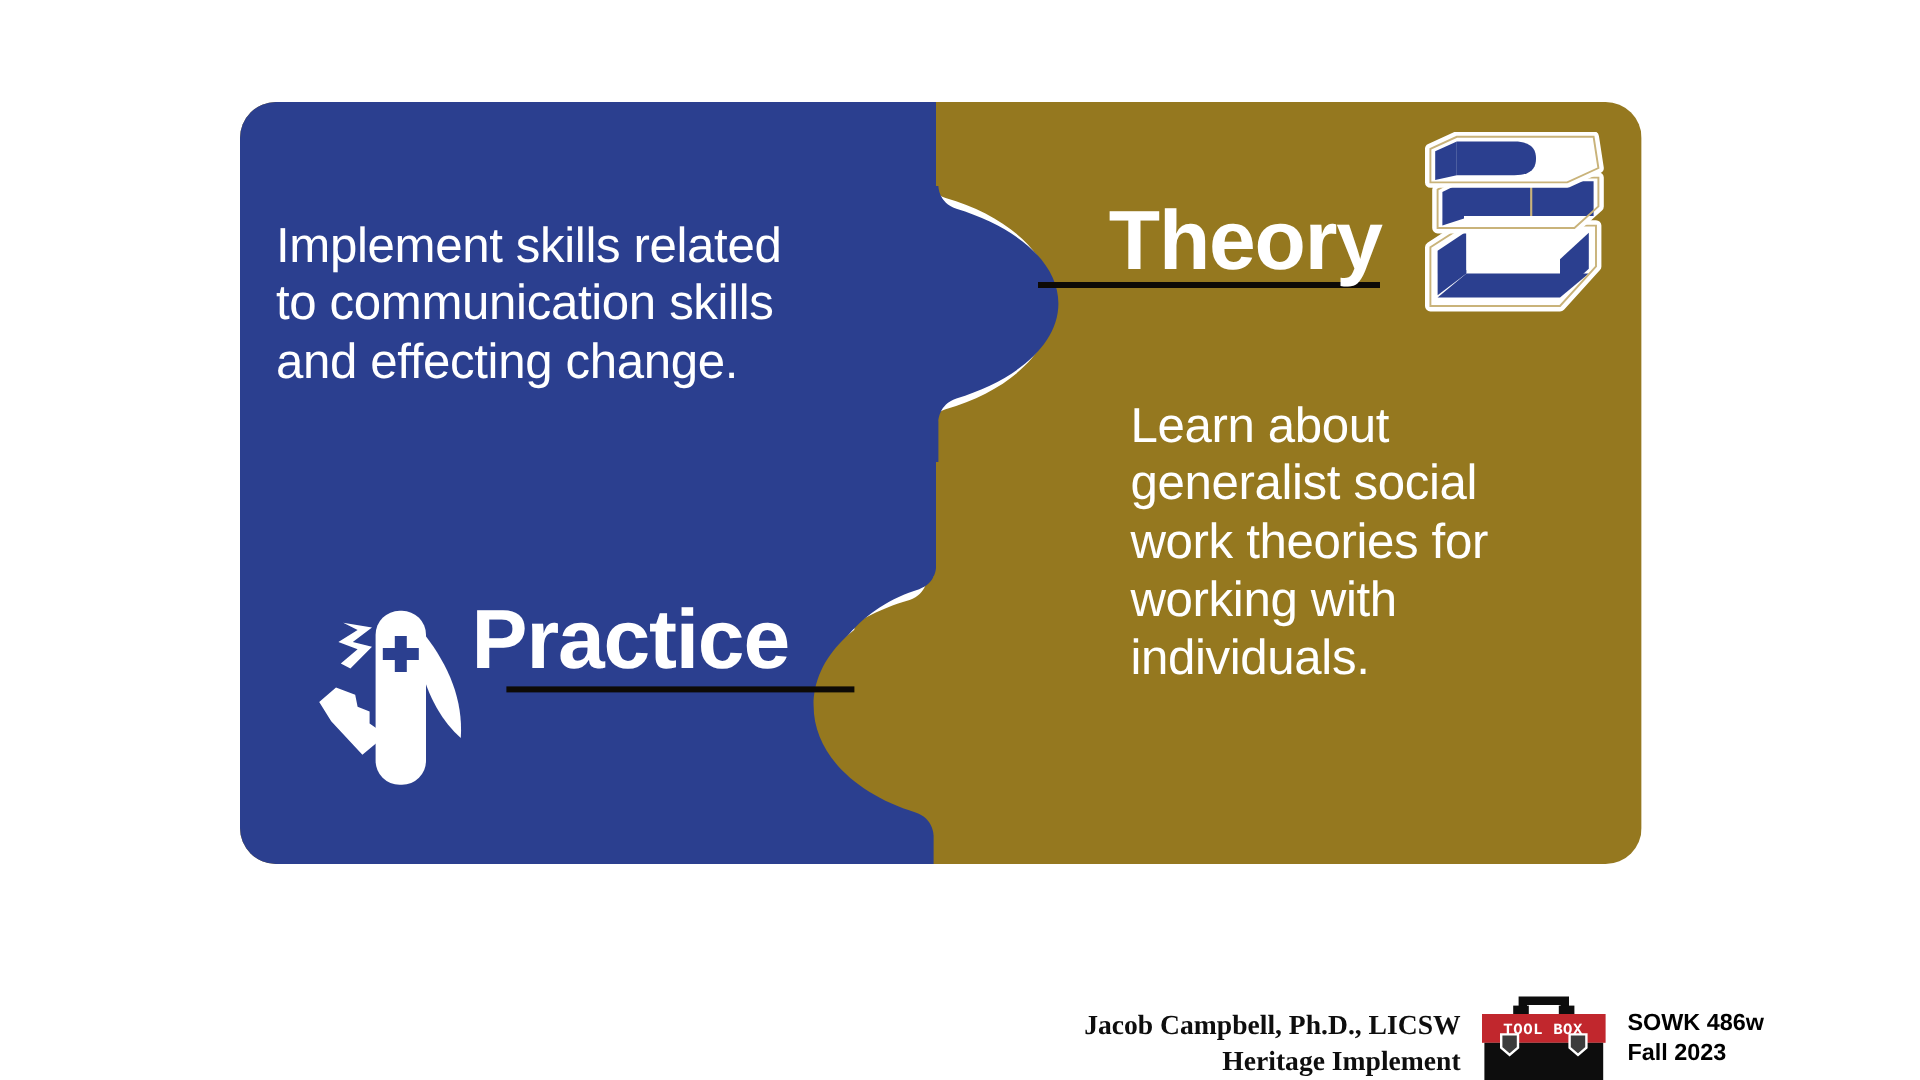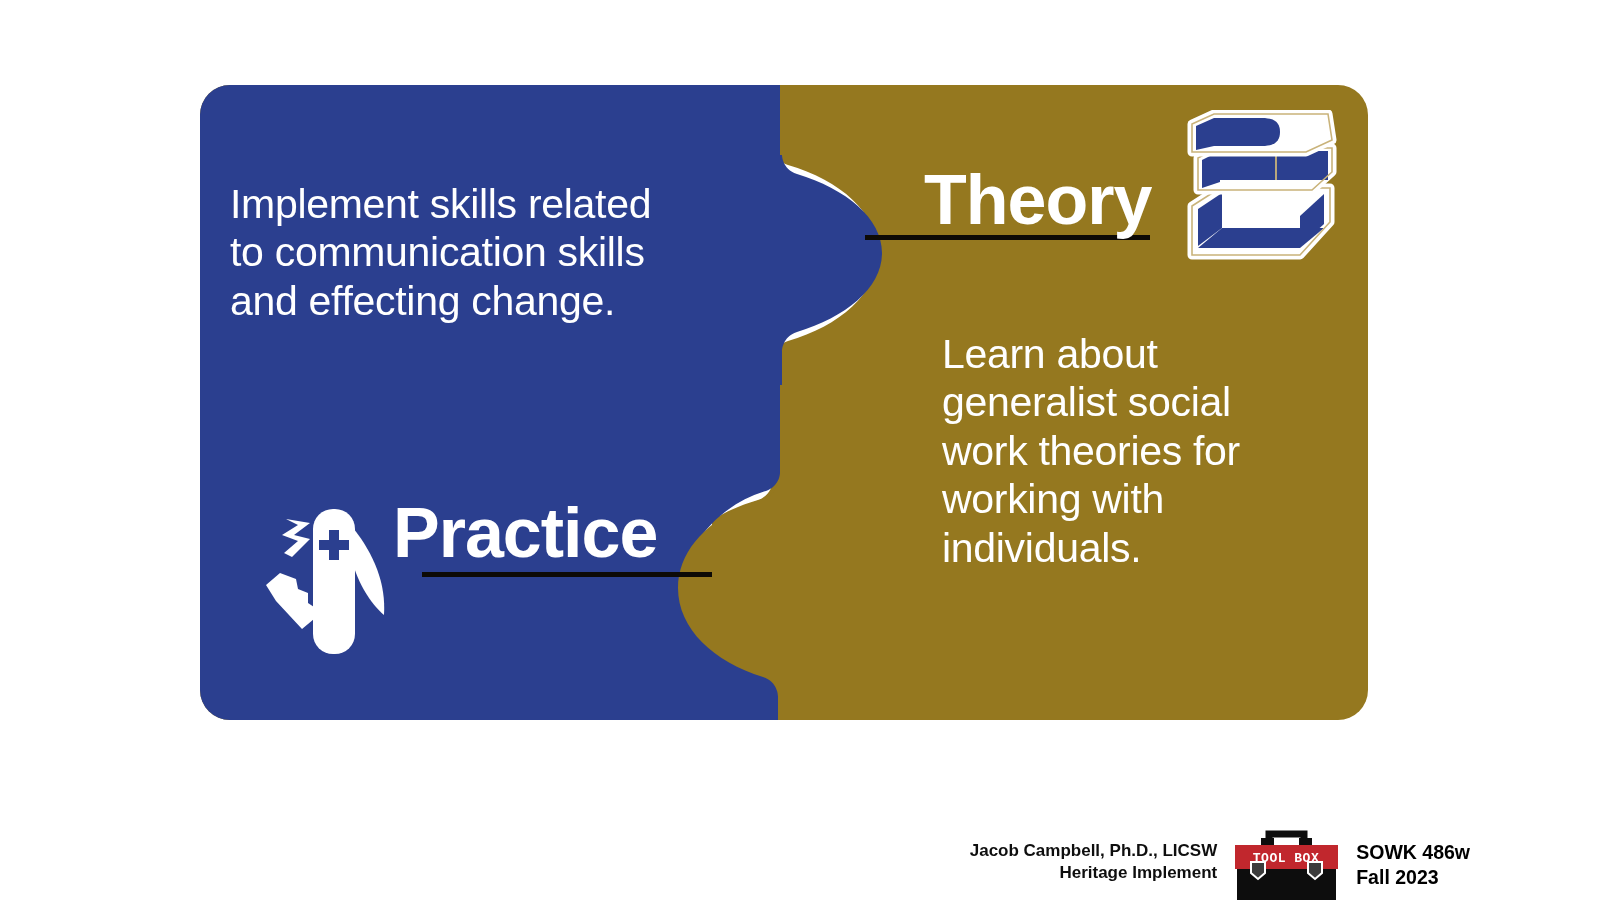--- a/index.html
+++ b/index.html
@@ -122,25 +122,25 @@
   #footer-inner {
     position: absolute;
     right: 130px;
     top: 0;
     display: flex;
     align-items: flex-start;
     gap: 0px;
   }
   #author-block {
     text-align: right;
-    font-size: 17px;
+    font-size: 23px;
     line-height: 1.30;
     color: #0e0e0e;
     font-weight: 600;
-    font-family: Liberation Sans, sans-serif;
+    font-family: Liberation Serif, serif;
     padding-top: 14px;
     padding-right: 12px;
     white-space: nowrap;
     margin-left: 13px;
   }
   #course-block {
     text-align: left;
     font-size: 19.5px;
     line-height: 1.30;
     color: #000000;

